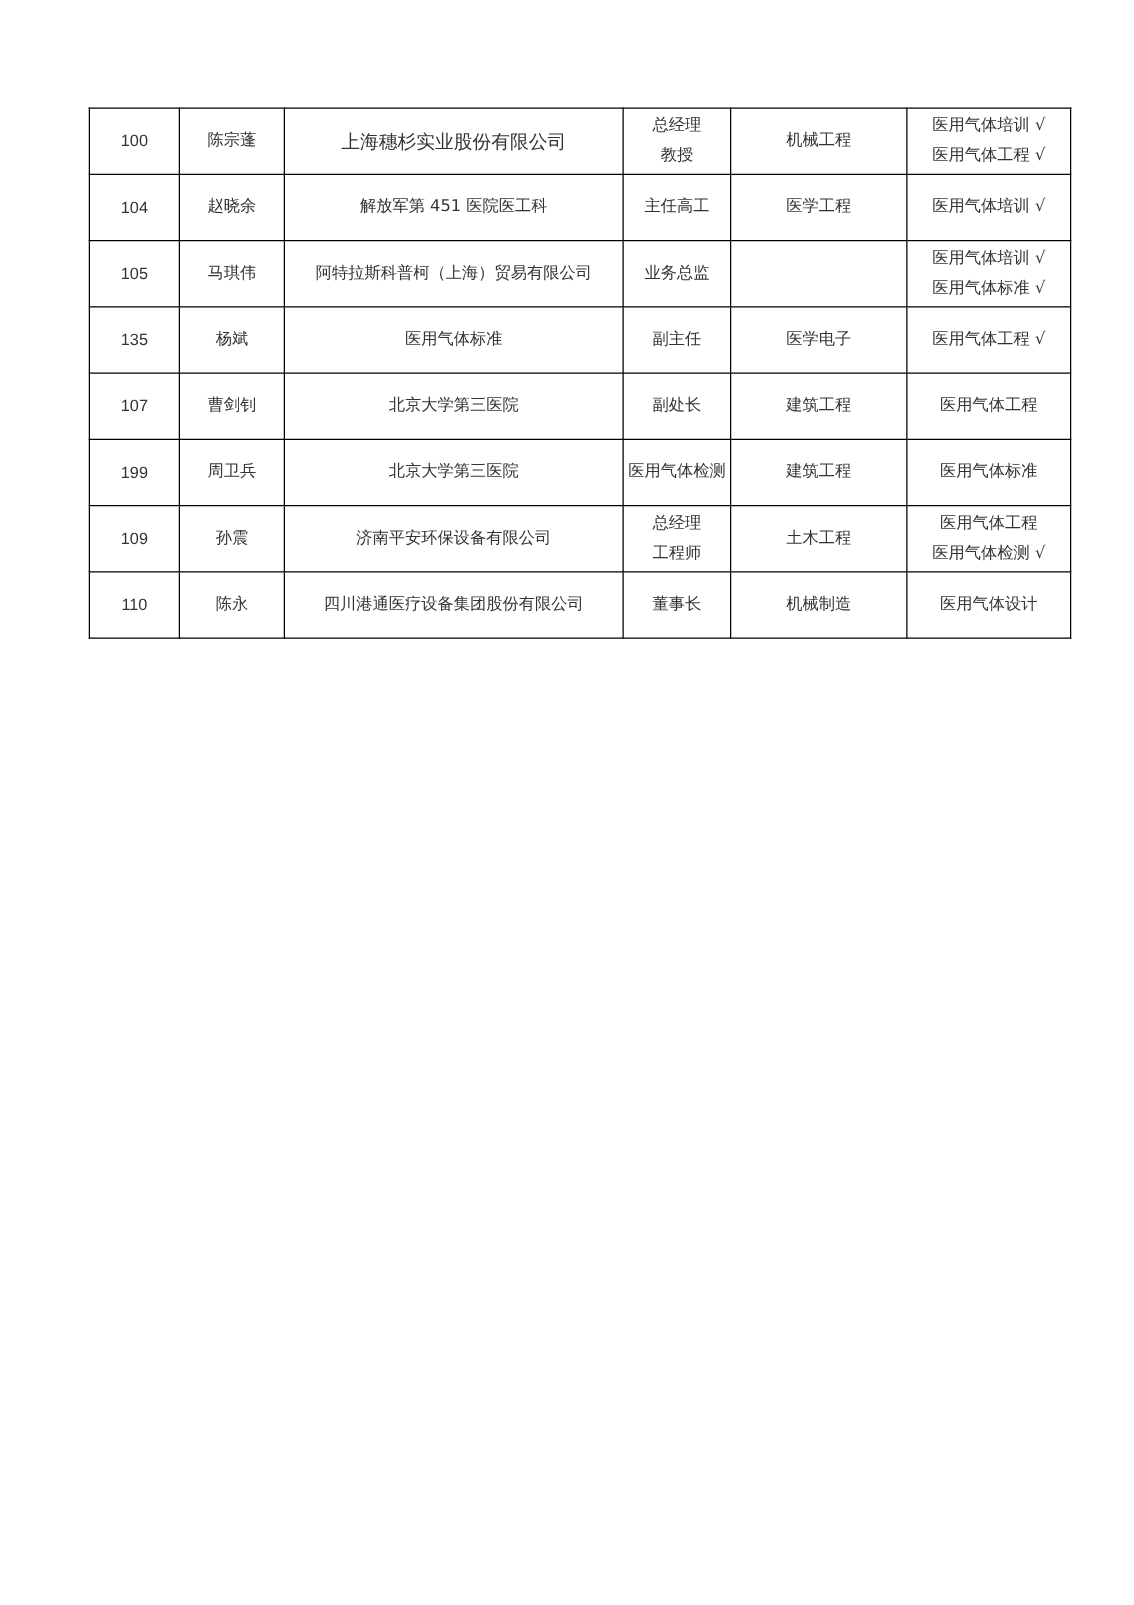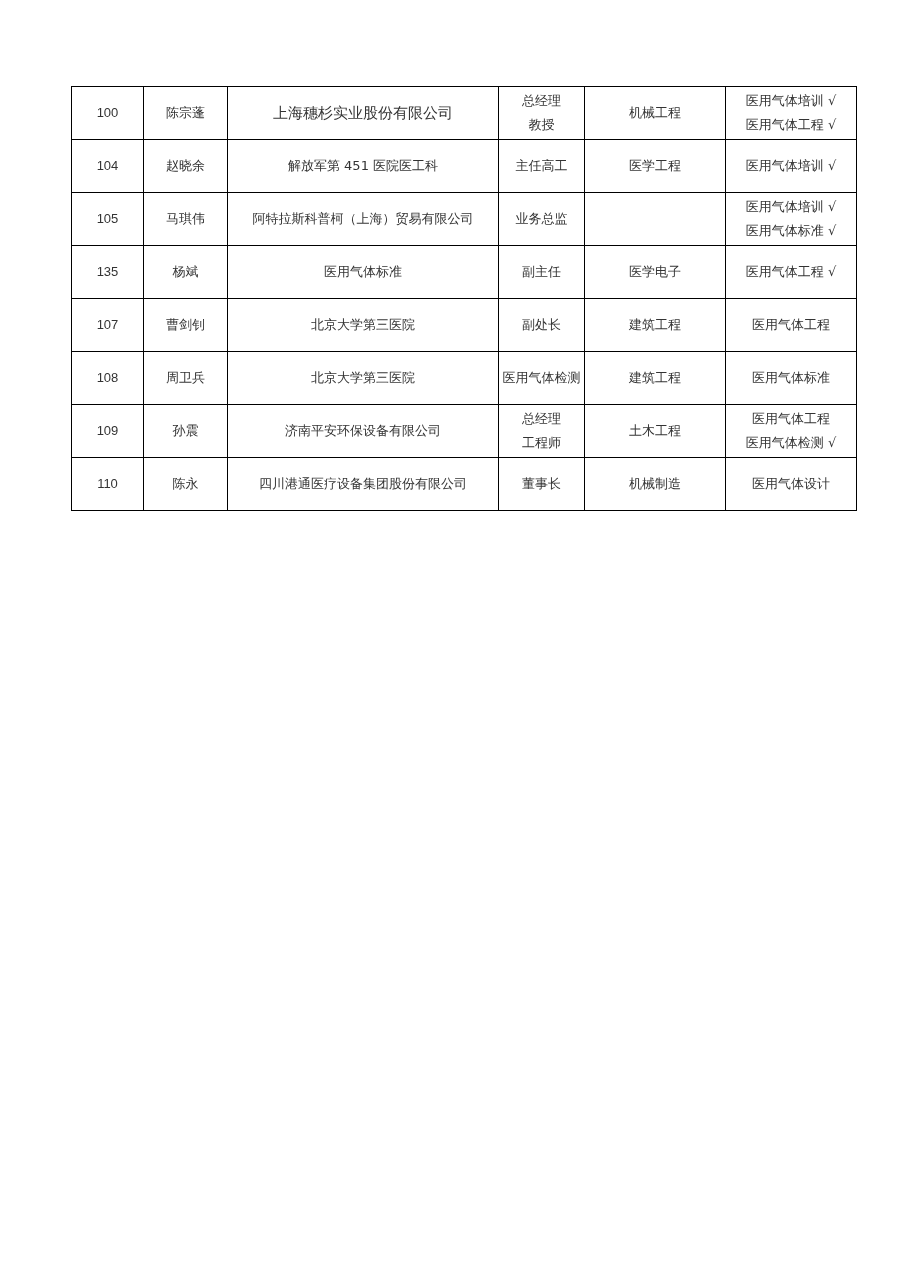--- a/index.html
+++ b/index.html
@@ -94,21 +94,21 @@
         <td class="col-org">北京大学第三医院</td>
         <td class="col-title">
           <span class="line">副处长</span>
         </td>
         <td class="col-major">建筑工程</td>
         <td class="col-training">
           <span class="line">医用气体工程</span>
         </td>
       </tr>
       <tr>
-        <td class="col-no">108</td>
+        <td class="col-no">199</td>
         <td class="col-name">周卫兵</td>
         <td class="col-org">北京大学第三医院</td>
         <td class="col-title">
           <span class="line">医用气体检测</span>
         </td>
         <td class="col-major">建筑工程</td>
         <td class="col-training">
           <span class="line">医用气体标准</span>
         </td>
       </tr>

